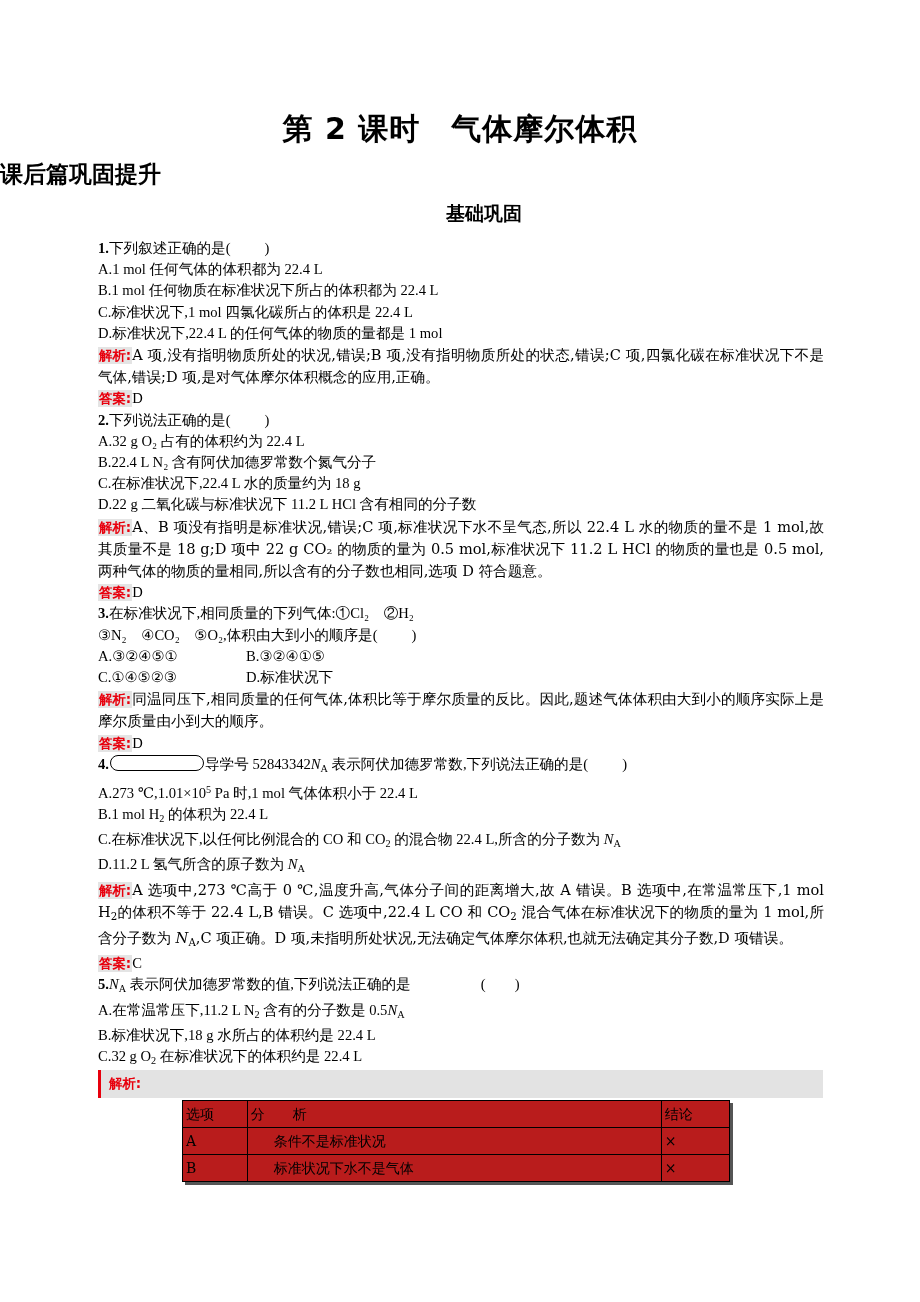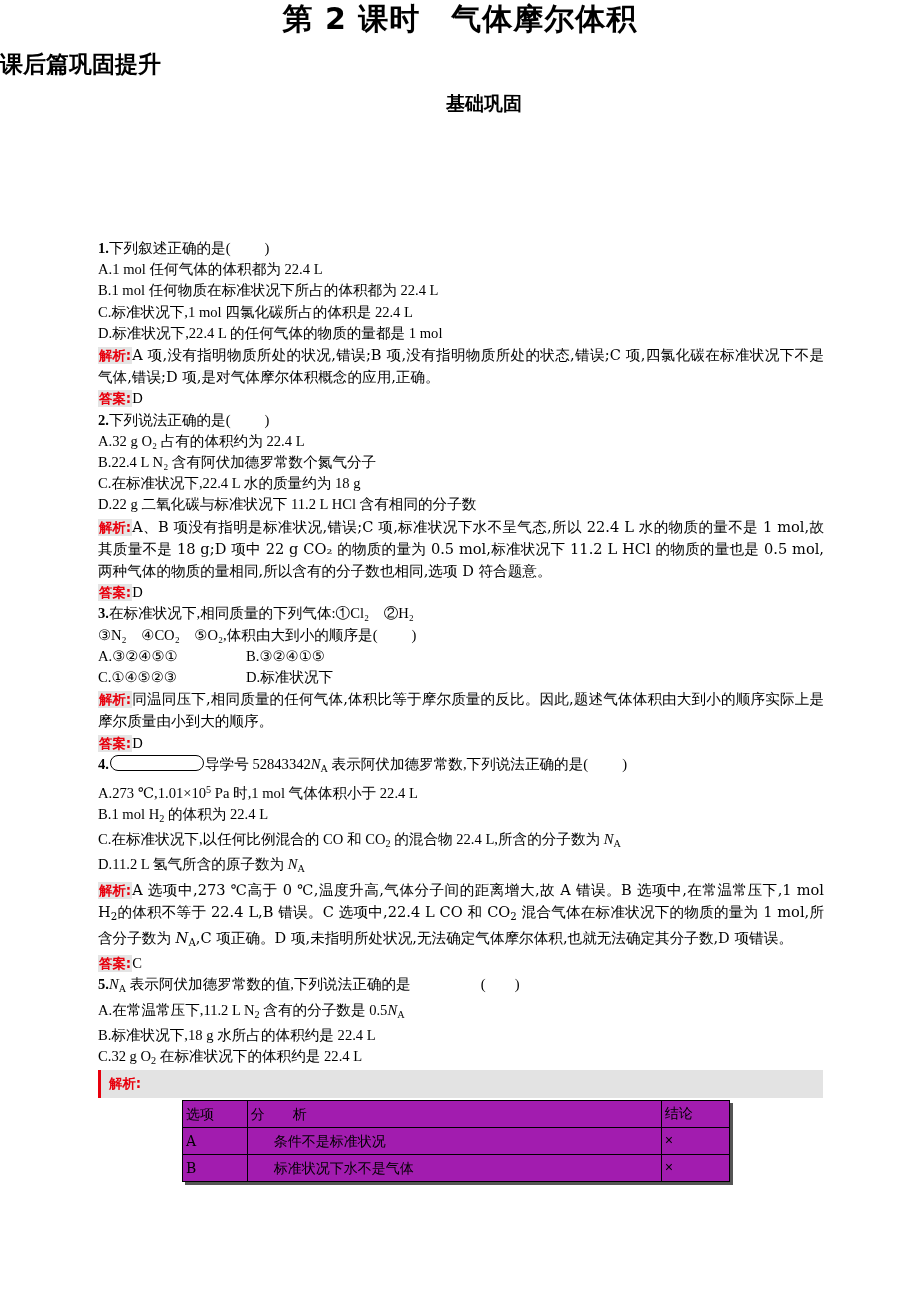--- a/index.html
+++ b/index.html
@@ -22,20 +22,21 @@
     height: 1302px;
   }
   
   .title-main {
     text-align: center;
     font-family: "DejaVu Sans", "Liberation Sans", sans-serif;
     font-weight: bold;
     font-size: 30px;
     letter-spacing: 1px;
     margin: 0;
+    padding-top: 110px;
     line-height: 1.25;
   }
   .title-sub {
     text-align: left;
     font-family: "DejaVu Sans", "Liberation Sans", sans-serif;
     font-weight: bold;
     font-size: 23px;
     margin: 0;
     padding-top: 12px;
     line-height: 1.25;
@@ -127,34 +128,34 @@
   
   .tbl-wrap {
     position: absolute;
     left: 182px;
     top: 1100px;
     width: 548px;
   }
   table.analysis {
     border-collapse: collapse;
     width: 548px;
-    background: #a21caf;
+    background: #b91c1c;
     box-shadow: 3px 3px 0 #555;
   }
   table.analysis td {
     border: 1.6px solid #000;
     font-size: 14px;
     line-height: 18px;
     height: 24px;
     padding: 1px 3px;
     font-family: "DejaVu Serif", "Liberation Serif", serif;
   }
   table.analysis td.c-opt { width: 62px; }
   table.analysis td.c-ana { width: 420px; padding-left: 26px; }
-  table.analysis td.c-con { width: 66px; font-family: Liberation Mono, monospace; }
+  table.analysis td.c-con { width: 66px; }
   table.analysis tr.head td { font-weight: normal; }
   table.analysis td.c-ana.head-cell { padding-left: 3px; }
 </style>
 </head>
 <body>
 
 <div class="page">
 
   <h1 class="title-main">第 2 课时　气体摩尔体积</h1>
   <h2 class="title-sub">课后篇巩固提升</h2>

